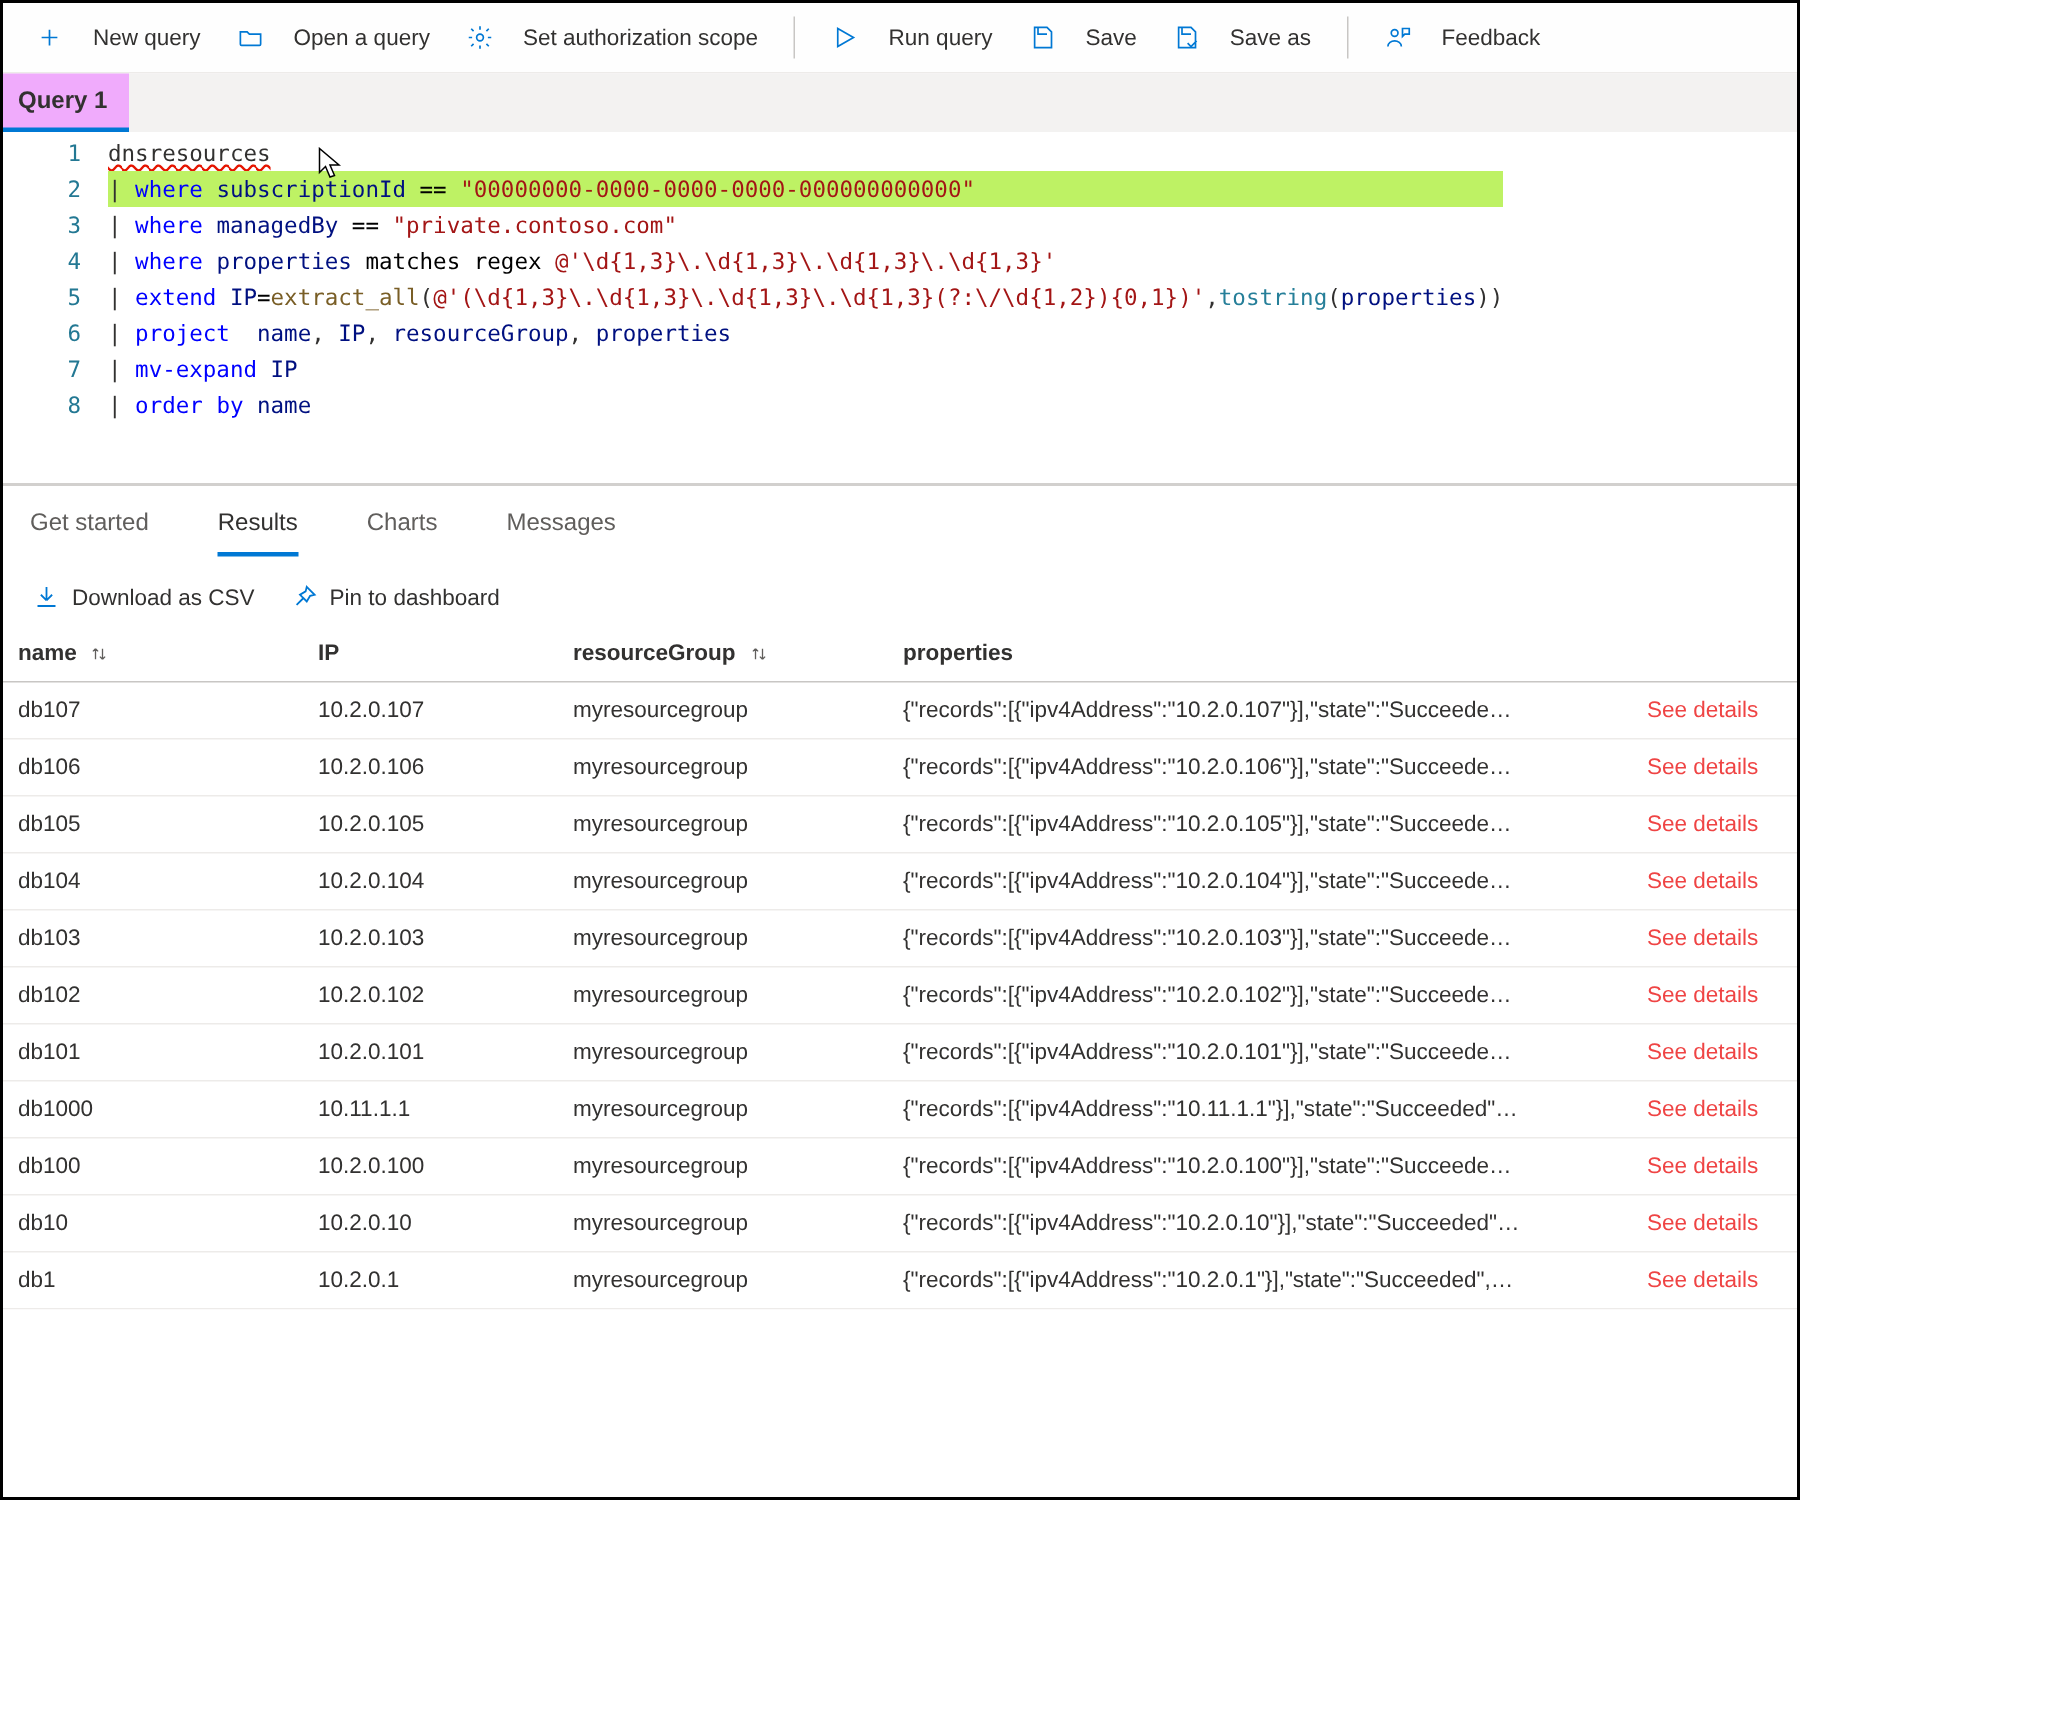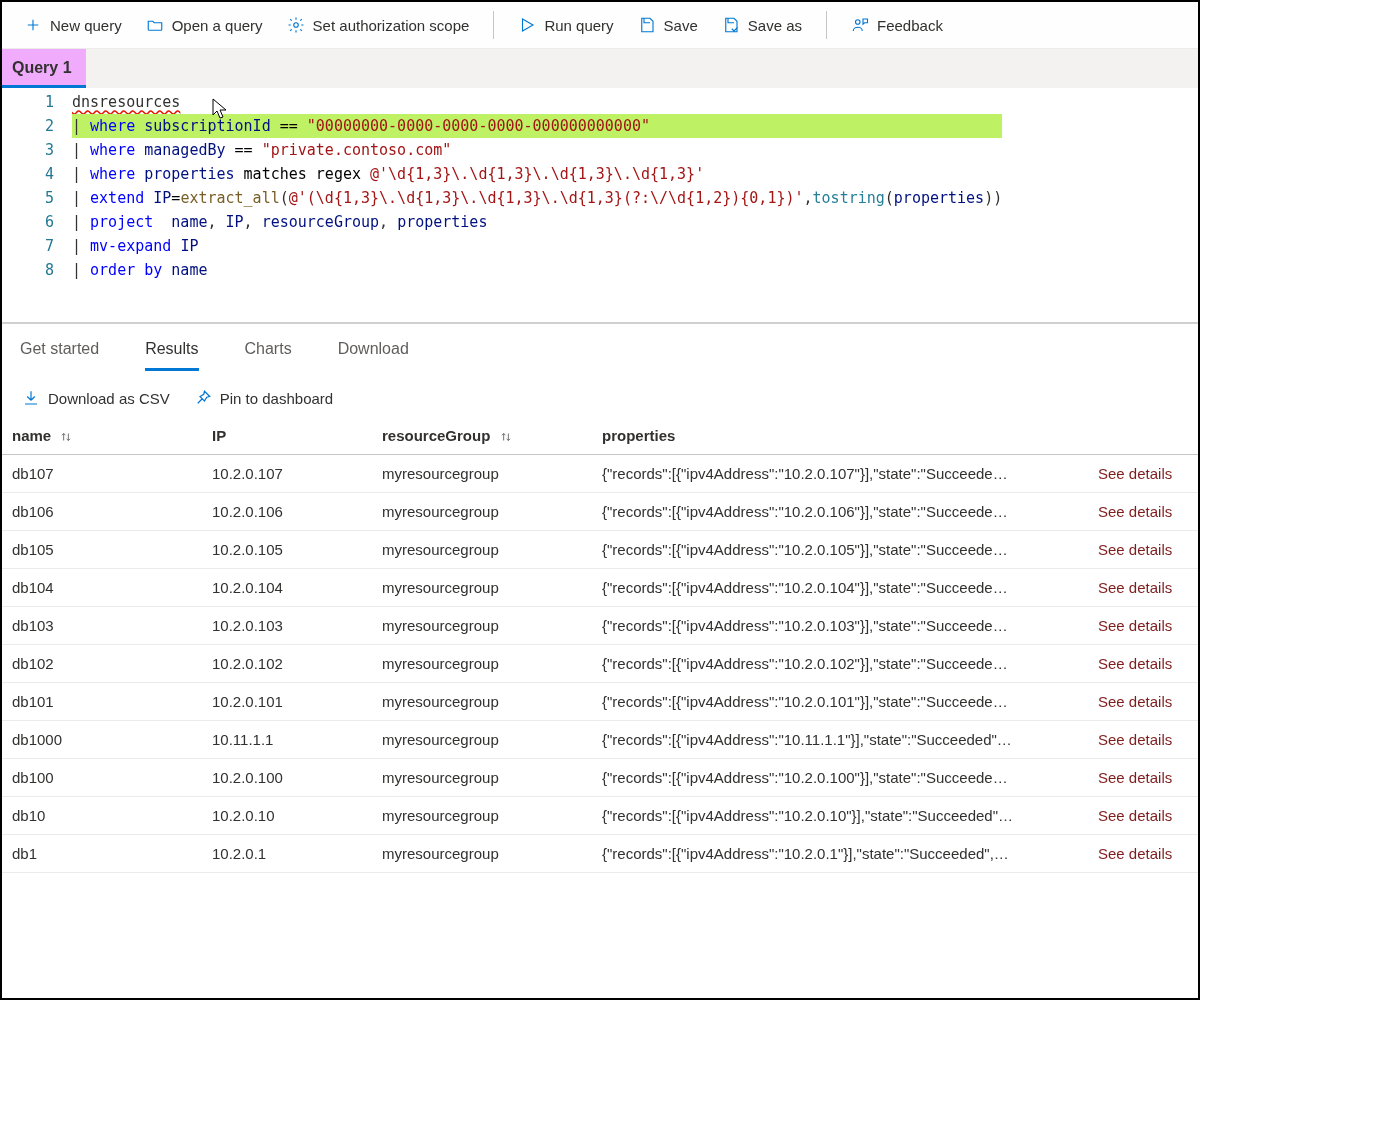--- a/index.html
+++ b/index.html
@@ -25,21 +25,21 @@
     display: flex;
     align-items: center;
     padding: 8px 12px;
     gap: 4px;
     border-bottom: 1px solid #edebe9;
     background: #fefefe;
   }
   .tb-btn {
     display: flex;
     align-items: center;
-    gap: 8px;
+    gap: 20px;
     padding: 6px 10px;
     color: #0078d4;
     cursor: pointer;
     font-size: 15px;
   }
   .tb-btn .lbl { color: #323130; }
   .tb-btn svg { width: 18px; height: 18px; stroke: #0078d4; fill: none; stroke-width: 1.5; }
   .tb-sep {
     width: 1px;
     height: 28px;
@@ -116,21 +116,21 @@
     text-align: left;
     padding: 10px 10px;
     font-size: 15px;
     border-bottom: 1px solid #edebe9;
     overflow: hidden;
     text-overflow: ellipsis;
     white-space: nowrap;
   }
   th { font-weight: 600; color: #323130; border-bottom: 1px solid #c8c6c4; }
   .sort-icon svg { width: 14px; height: 14px; stroke: #605e5c; fill:none; stroke-width:1.5; vertical-align: middle; margin-left:4px;}
-  .see { color: #7f1d1d; cursor: pointer; }
+  .see { color: #ef4444; cursor: pointer; }
   col.c-name { width: 200px; }
   col.c-ip   { width: 170px; }
   col.c-rg   { width: 220px; }
   col.c-prop { width: auto; }
   col.c-see  { width: 110px; }
   .cursor-arrow {
     position: absolute;
     left: 212px;
     top: 98px;
     pointer-events: none;
@@ -205,21 +205,21 @@
         <div>7</div>
         <div>8</div>
       </div>
     <div class="code" id="code"><div class="code-line"><span class="ident">dnsresources</span></div><div class="code-line hl"><span class="punc">| </span><span class="kw">where</span><span> </span><span class="field">subscriptionId</span><span class="op"> == </span><span class="str">"00000000-0000-0000-0000-000000000000"</span></div><div class="code-line"><span class="punc">| </span><span class="kw">where</span><span> </span><span class="field">managedBy</span><span class="op"> == </span><span class="str">"private.contoso.com"</span></div><div class="code-line"><span class="punc">| </span><span class="kw">where</span><span> </span><span class="field">properties</span><span> </span><span class="op">matches regex</span><span> </span><span class="str">@'\d{1,3}\.\d{1,3}\.\d{1,3}\.\d{1,3}'</span></div><div class="code-line"><span class="punc">| </span><span class="kw">extend</span><span> </span><span class="field">IP</span><span class="op">=</span><span class="fn">extract_all</span><span class="punc">(</span><span class="str">@'(\d{1,3}\.\d{1,3}\.\d{1,3}\.\d{1,3}(?:\/\d{1,2}){0,1})'</span><span class="punc">,</span><span class="tsfn">tostring</span><span class="punc">(</span><span class="field">properties</span><span class="punc">))</span></div><div class="code-line"><span class="punc">| </span><span class="kw">project</span><span>  </span><span class="field">name</span><span class="punc">, </span><span class="field">IP</span><span class="punc">, </span><span class="field">resourceGroup</span><span class="punc">, </span><span class="field">properties</span></div><div class="code-line"><span class="punc">| </span><span class="kw">mv-expand</span><span> </span><span class="field">IP</span></div><div class="code-line"><span class="punc">| </span><span class="kw">order</span><span> </span><span class="kw">by</span><span> </span><span class="field">name</span></div></div>
   </div>
 
   <div class="rtabs">
     <div class="rtab">Get started</div>
     <div class="rtab active">Results</div>
     <div class="rtab">Charts</div>
-    <div class="rtab">Download</div>
+    <div class="rtab">Messages</div>
   </div>
 
   <div class="ract">
     <div class="btn">
       <svg viewBox="0 0 24 24">
           <path d="M12 3v12m0 0l-5-5m5 5l5-5M4 20h16"></path>
         </svg>
       <span>Download as CSV</span>
     </div>
     <div class="btn">

